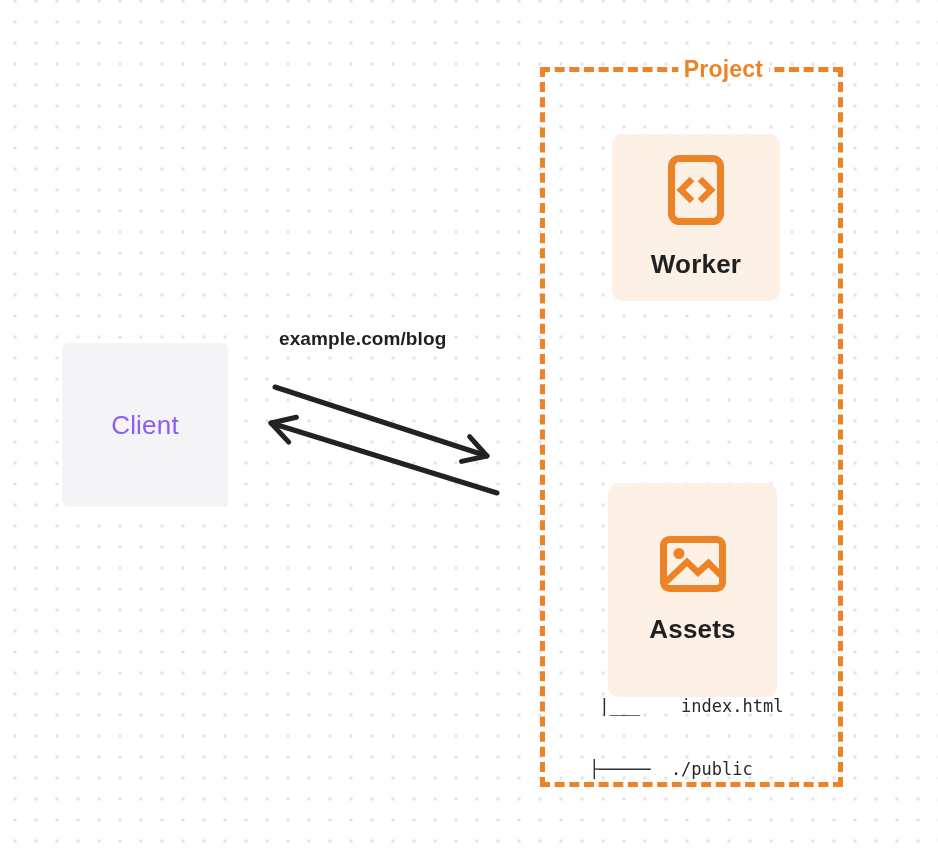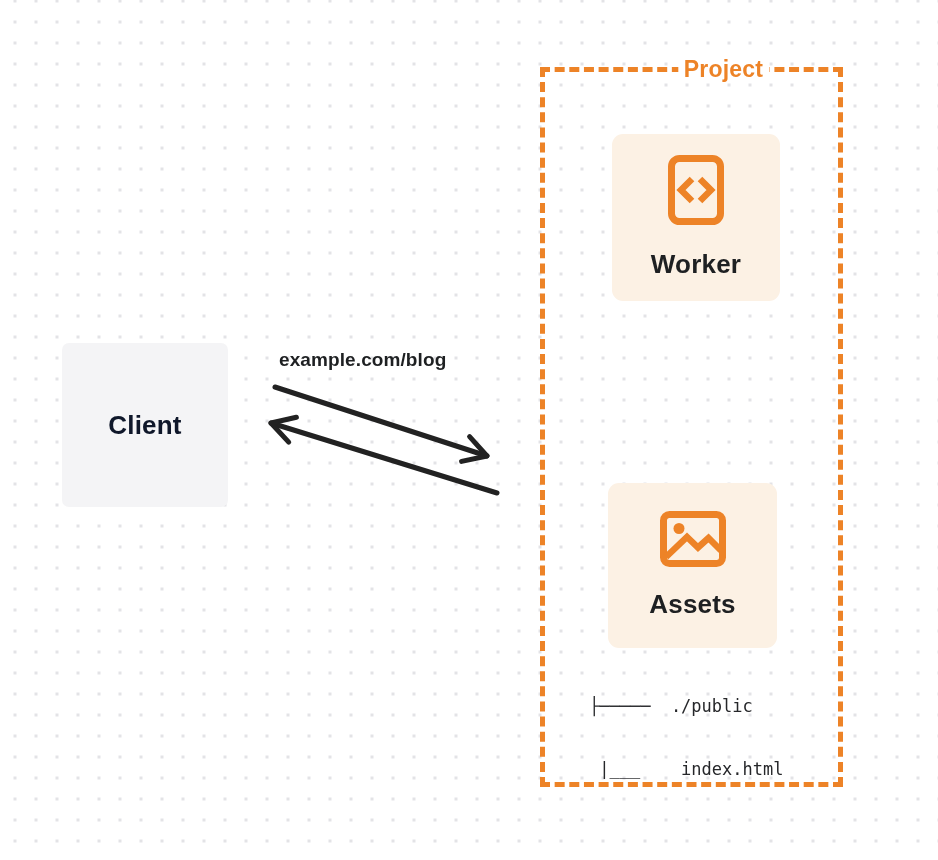--- a/index.html
+++ b/index.html
@@ -27,30 +27,30 @@
     width: 166px;
     height: 164px;
     background: #f4f4f6;
     border-radius: 7px;
     display: flex;
     align-items: center;
     justify-content: center;
   }
   .client-label {
     font-size: 26px;
-    font-weight: bold;
-    color: #0f172a;
+    font-weight: normal;
+    color: #8b5cf6;
     letter-spacing: 0.2px;
   }
 
   
   .request-label {
     position: absolute;
     left: 279px;
-    top: 349px;
+    top: 328px;
     font-size: 19px;
     font-weight: bold;
     color: #1e2022;
     letter-spacing: 0.1px;
   }
 
   
   .arrows-svg {
     position: absolute;
     left: 0;
@@ -99,21 +99,21 @@
     left: 67px;
     top: 62px;
     width: 168px;
     height: 167px;
     gap: 24px;
   }
   .assets-card {
     left: 63px;
     top: 411px;
     width: 169px;
-    height: 165px;
+    height: 214px;
     gap: 22px;
   }
   .card-label {
     font-size: 26px;
     font-weight: bold;
     color: #1e2022;
     letter-spacing: 0.2px;
   }
 
   
@@ -169,19 +169,19 @@
     <div class="card assets-card">
       <svg width="66" height="56" viewBox="0 0 66 56" xmlns="http://www.w3.org/2000/svg">
         <rect x="3.5" y="3.5" width="59" height="49" rx="6" fill="none" stroke="#ed8327" stroke-width="7"></rect>
         <circle cx="19" cy="17.5" r="5.5" fill="#ed8327"></circle>
         <path d="M6 46 L27 26 L38 36.5 L48.5 27 L61 39.5" fill="none" stroke="#ed8327" stroke-width="6.5" stroke-linejoin="miter"></path>
       </svg>
       <div class="card-label">Assets</div>
     </div>
 
     <div class="file-tree">
+      <div class="tree-line"> |___    index.html</div>
       <div class="tree-line">├─────  ./public</div>
-      <div class="tree-line"> |___    index.html</div>
       
     </div>
   </div>
 
 </div>
 
 </body></html>

